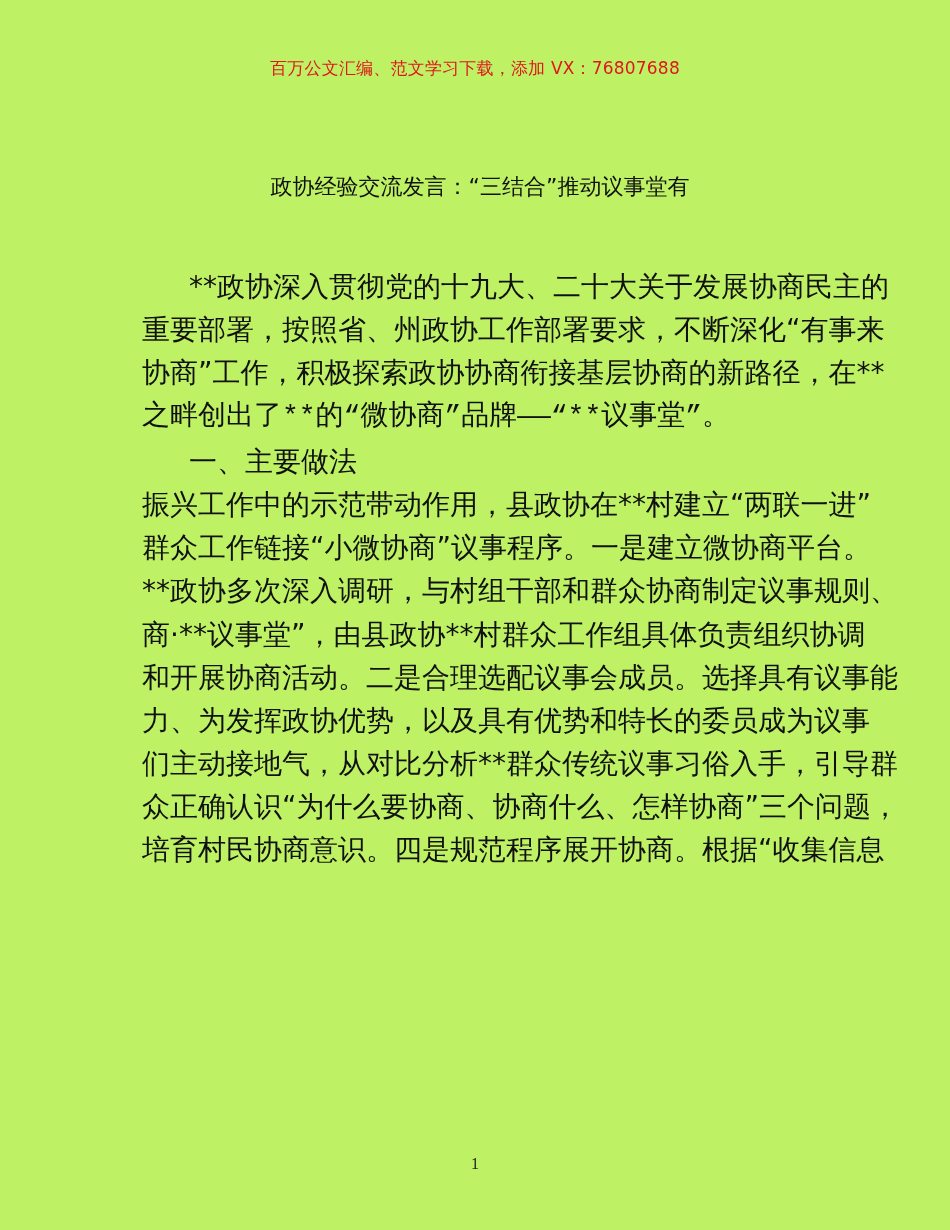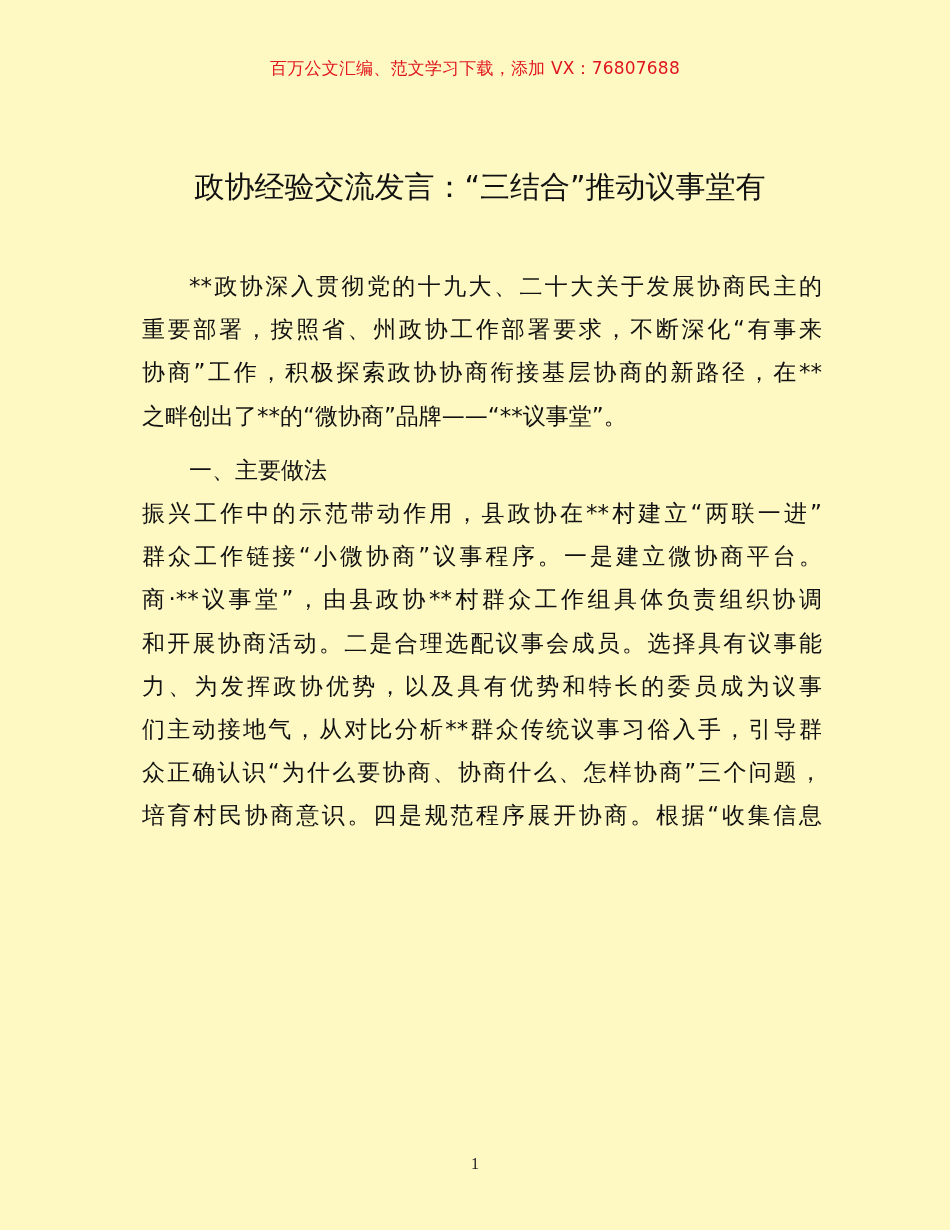--- a/index.html
+++ b/index.html
@@ -13,69 +13,70 @@
       position: relative;
       overflow: hidden;
       font-family: "DejaVu Sans", sans-serif;
       color: #111111;
     }
     .page {
       position: absolute;
       left: 0; top: 0;
       width: 950px;
       height: 1230px;
-      background: #fef9c3;
+      background: #bef264;
     }
     .watermark {
       position: absolute;
       top: 57px;
       left: 0;
       width: 950px;
       text-align: center;
       font-size: 17px;
       color: #e0161e;
       letter-spacing: 0.2px;
       white-space: nowrap;
     }
     .title {
       position: absolute;
       top: 165px;
       left: 140px;
       width: 680px;
       text-align: center;
-      font-size: 30px;
+      font-size: 22px;
       line-height: 43px;
       color: #111;
     }
     .title .line { display: block; white-space: nowrap; }
     .body-text {
       position: absolute;
       top: 265px;
       left: 142px;
       width: 680px;
-      font-size: 23px;
+      font-size: 28px;
       color: #111;
     }
     .body-text .line {
       display: block;
       height: 43.2px;
       line-height: 43.2px;
       white-space: nowrap;
       text-align: justify;
       text-align-last: justify;
     }
     .body-text .line.last {
       text-align-last: left;
+      font-family: Liberation Mono, monospace;
     }
     .body-text .line.indent {
       padding-left: 47px;
     }
     .body-text .line.heading {
       text-align-last: left;
-      margin-top: 11px;
+      margin-top: 2px;
     }
     .page-number {
       position: absolute;
       top: 1155px;
       left: 0;
       width: 950px;
       text-align: center;
       font-family: "Liberation Serif", serif;
       font-size: 16px;
       color: #222;
@@ -96,20 +97,21 @@
 
     <span class="line indent">**政协深入贯彻党的十九大、二十大关于发展协商民主的</span>
     <span class="line">重要部署，按照省、州政协工作部署要求，不断深化“有事来</span>
     <span class="line">协商”工作，积极探索政协协商衔接基层协商的新路径，在**</span>
     <span class="line last">之畔创出了**的“微协商”品牌——“**议事堂”。</span>
 
     <span class="line indent heading">一、主要做法</span>
 
     <span class="line">振兴工作中的示范带动作用，县政协在**村建立“两联一进”</span>
     <span class="line">群众工作链接“小微协商”议事程序。一是建立微协商平台。</span>
+    <span class="line">**政协多次深入调研，与村组干部和群众协商制定议事规则、</span>
     <span class="line">商·**议事堂”，由县政协**村群众工作组具体负责组织协调</span>
     <span class="line">和开展协商活动。二是合理选配议事会成员。选择具有议事能</span>
     <span class="line">力、为发挥政协优势，以及具有优势和特长的委员成为议事</span>
     <span class="line">们主动接地气，从对比分析**群众传统议事习俗入手，引导群</span>
     <span class="line">众正确认识“为什么要协商、协商什么、怎样协商”三个问题，</span>
     <span class="line">培育村民协商意识。四是规范程序展开协商。根据“收集信息</span>
   </div>
 
   <div class="page-number">1</div>
 </div>

